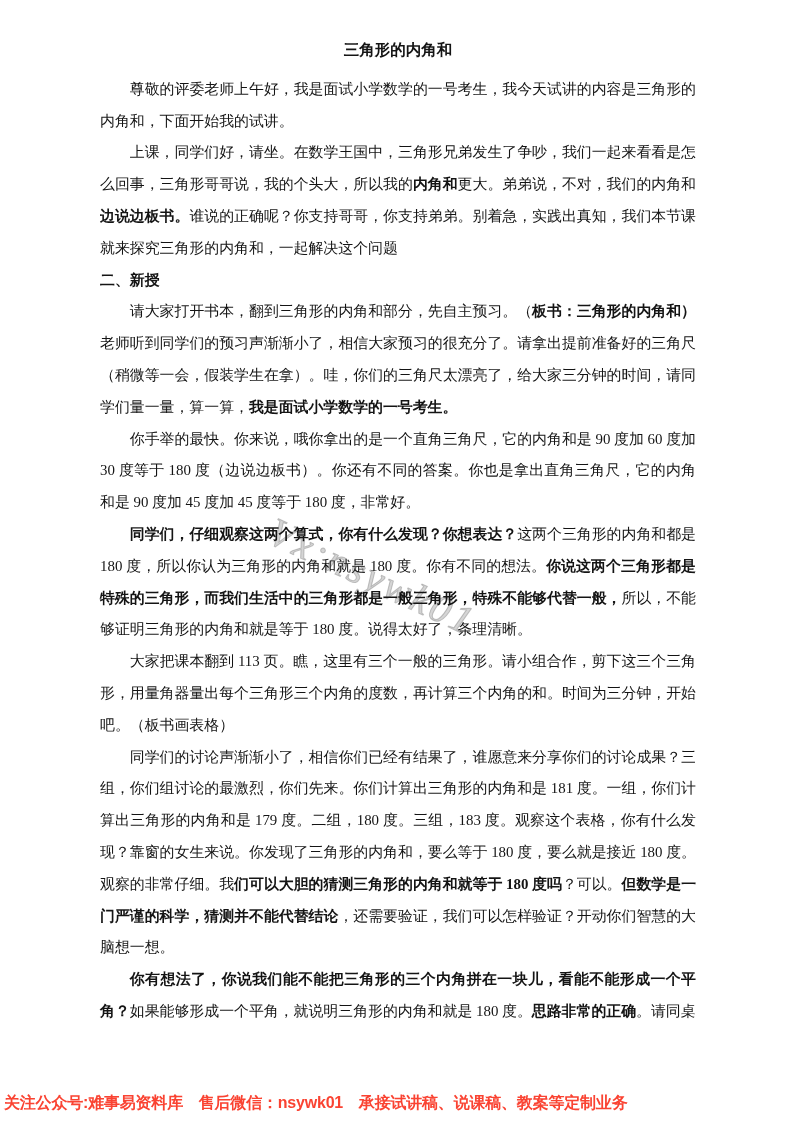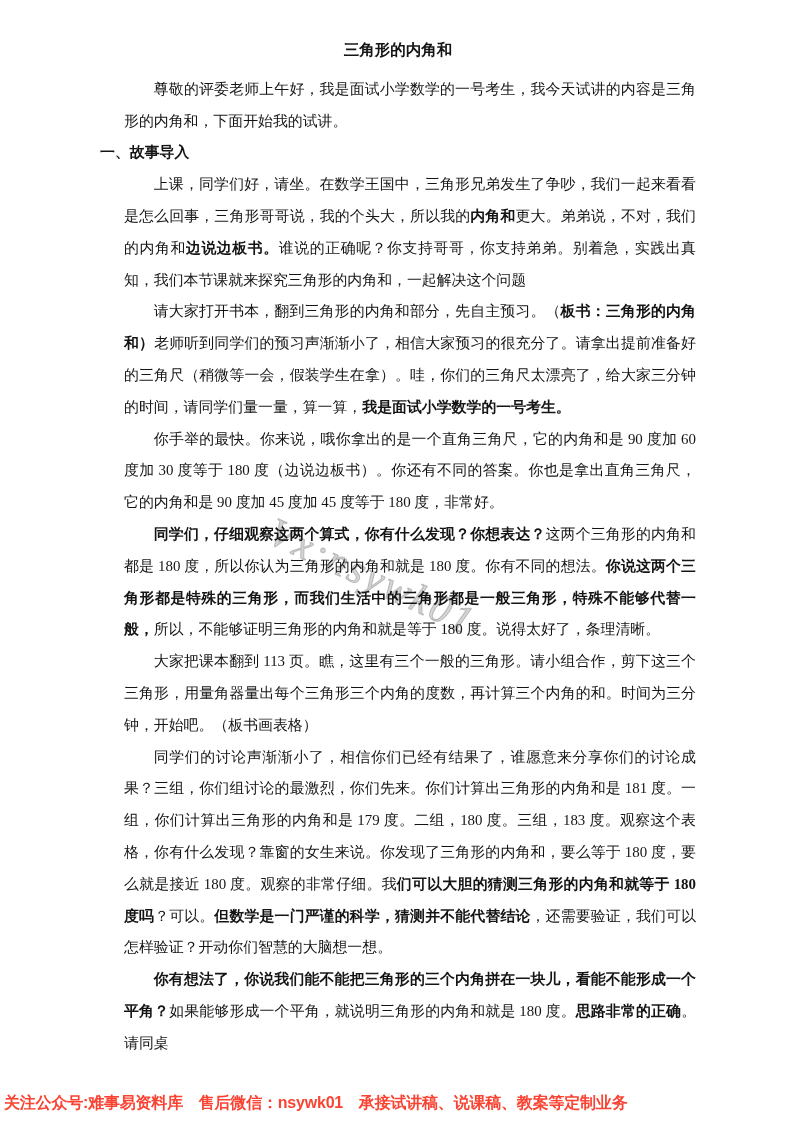--- a/index.html
+++ b/index.html
@@ -28,21 +28,21 @@
     text-align: center;
     font-weight: bold;
     font-size: 15.5px;
     text-indent: 0;
     margin-bottom: 8px;
   }
   .block.heading {
     font-weight: bold;
     text-indent: 0;
   }
-  .block.paragraph { text-indent: 2em; margin-left: 24px; }
+  .block.paragraph { text-indent: 2em; }
   .run { font-weight: normal; }
   .run.bold { font-weight: bold; }
   .watermark {
     position: absolute;
     left: 281px;
     top: 508px;
     transform: rotate(25deg);
     transform-origin: left top;
     font-family: "Liberation Serif", "DejaVu Serif", serif;
     font-style: italic;
@@ -67,22 +67,22 @@
   }
 </style>
 </head>
 <body>
 
 <div class="page">
   <div class="watermark">Vx:nsywk01</div>
   <div class="content">
       <p class="block title"><span class="run bold">三角形的内角和</span></p>
       <p class="block paragraph"><span class="run">尊敬的评委老师上午好，我是面试小学数学的一号考生，我今天试讲的内容是三角形的内角和，下面开始我的试讲。</span></p>
-      <p class="block heading"><span class="run bold">一、故事导入</span></p>
       <p class="block paragraph"><span class="run">上课，同学们好，请坐。在数学王国中，三角形兄弟发生了争吵，我们一起来看看是怎么回事，三角形哥哥说，我的个头大，所以我的</span><span class="run bold">内角和</span><span class="run">更大。弟弟说，不对，我们的内角和</span><span class="run bold">边说边板书。</span><span class="run">谁说的正确呢？你支持哥哥，你支持弟弟。别着急，实践出真知，我们本节课就来探究三角形的内角和，一起解决这个问题</span></p>
+      <p class="block heading"><span class="run bold">二、新授</span></p>
       <p class="block paragraph"><span class="run">请大家打开书本，翻到三角形的内角和部分，先自主预习。（</span><span class="run bold">板书：三角形的内角和）</span><span class="run">老师听到同学们的预习声渐渐小了，相信大家预习的很充分了。请拿出提前准备好的三角尺（稍微等一会，假装学生在拿）。哇，你们的三角尺太漂亮了，给大家三分钟的时间，请同学们量一量，算一算，</span><span class="run bold">我是面试小学数学的一号考生。</span></p>
       <p class="block paragraph"><span class="run">你手举的最快。你来说，哦你拿出的是一个直角三角尺，它的内角和是 90 度加 60 度加 30 度等于 180 度（边说边板书）。你还有不同的答案。你也是拿出直角三角尺，它的内角和是 90 度加 45 度加 45 度等于 180 度，非常好。</span></p>
       <p class="block paragraph"><span class="run bold">同学们，仔细观察这两个算式，你有什么发现？你想表达？</span><span class="run">这两个三角形的内角和都是 180 度，所以你认为三角形的内角和就是 180 度。你有不同的想法。</span><span class="run bold">你说这两个三角形都是特殊的三角形，而我们生活中的三角形都是一般三角形，特殊不能够代替一般，</span><span class="run">所以，不能够证明三角形的内角和就是等于 180 度。说得太好了，条理清晰。</span></p>
       <p class="block paragraph"><span class="run">大家把课本翻到 113 页。瞧，这里有三个一般的三角形。请小组合作，剪下这三个三角形，用量角器量出每个三角形三个内角的度数，再计算三个内角的和。时间为三分钟，开始吧。（板书画表格）</span></p>
       <p class="block paragraph"><span class="run">同学们的讨论声渐渐小了，相信你们已经有结果了，谁愿意来分享你们的讨论成果？三组，你们组讨论的最激烈，你们先来。你们计算出三角形的内角和是 181 度。一组，你们计算出三角形的内角和是 179 度。二组，180 度。三组，183 度。观察这个表格，你有什么发现？靠窗的女生来说。你发现了三角形的内角和，要么等于 180 度，要么就是接近 180 度。观察的非常仔细。我</span><span class="run bold">们可以大胆的猜测三角形的内角和就等于 180 度吗</span><span class="run">？可以。</span><span class="run bold">但数学是一门严谨的科学，猜测并不能代替结论</span><span class="run">，还需要验证，我们可以怎样验证？开动你们智慧的大脑想一想。</span></p>
       <p class="block paragraph"><span class="run bold">你有想法了，你说我们能不能把三角形的三个内角拼在一块儿，看能不能形成一个平角？</span><span class="run">如果能够形成一个平角，就说明三角形的内角和就是 180 度。</span><span class="run bold">思路非常的正确</span><span class="run">。请同桌</span></p>
     </div>
   <div class="footer">关注公众号:难事易资料库　售后微信：nsywk01　承接试讲稿、说课稿、教案等定制业务</div>
 </div>
 

